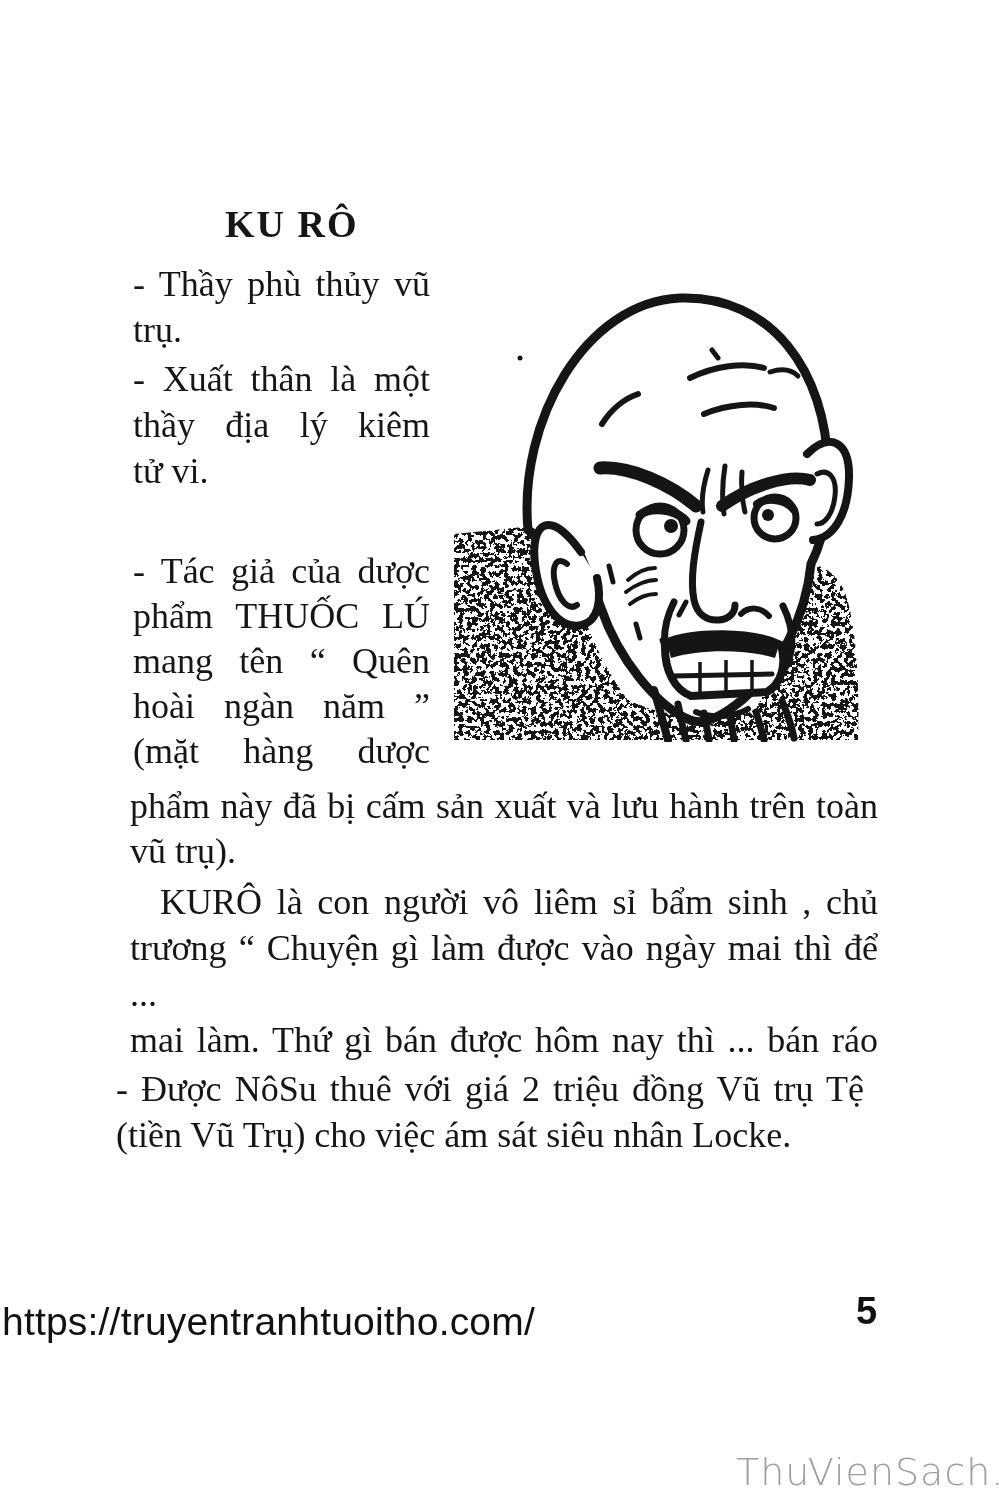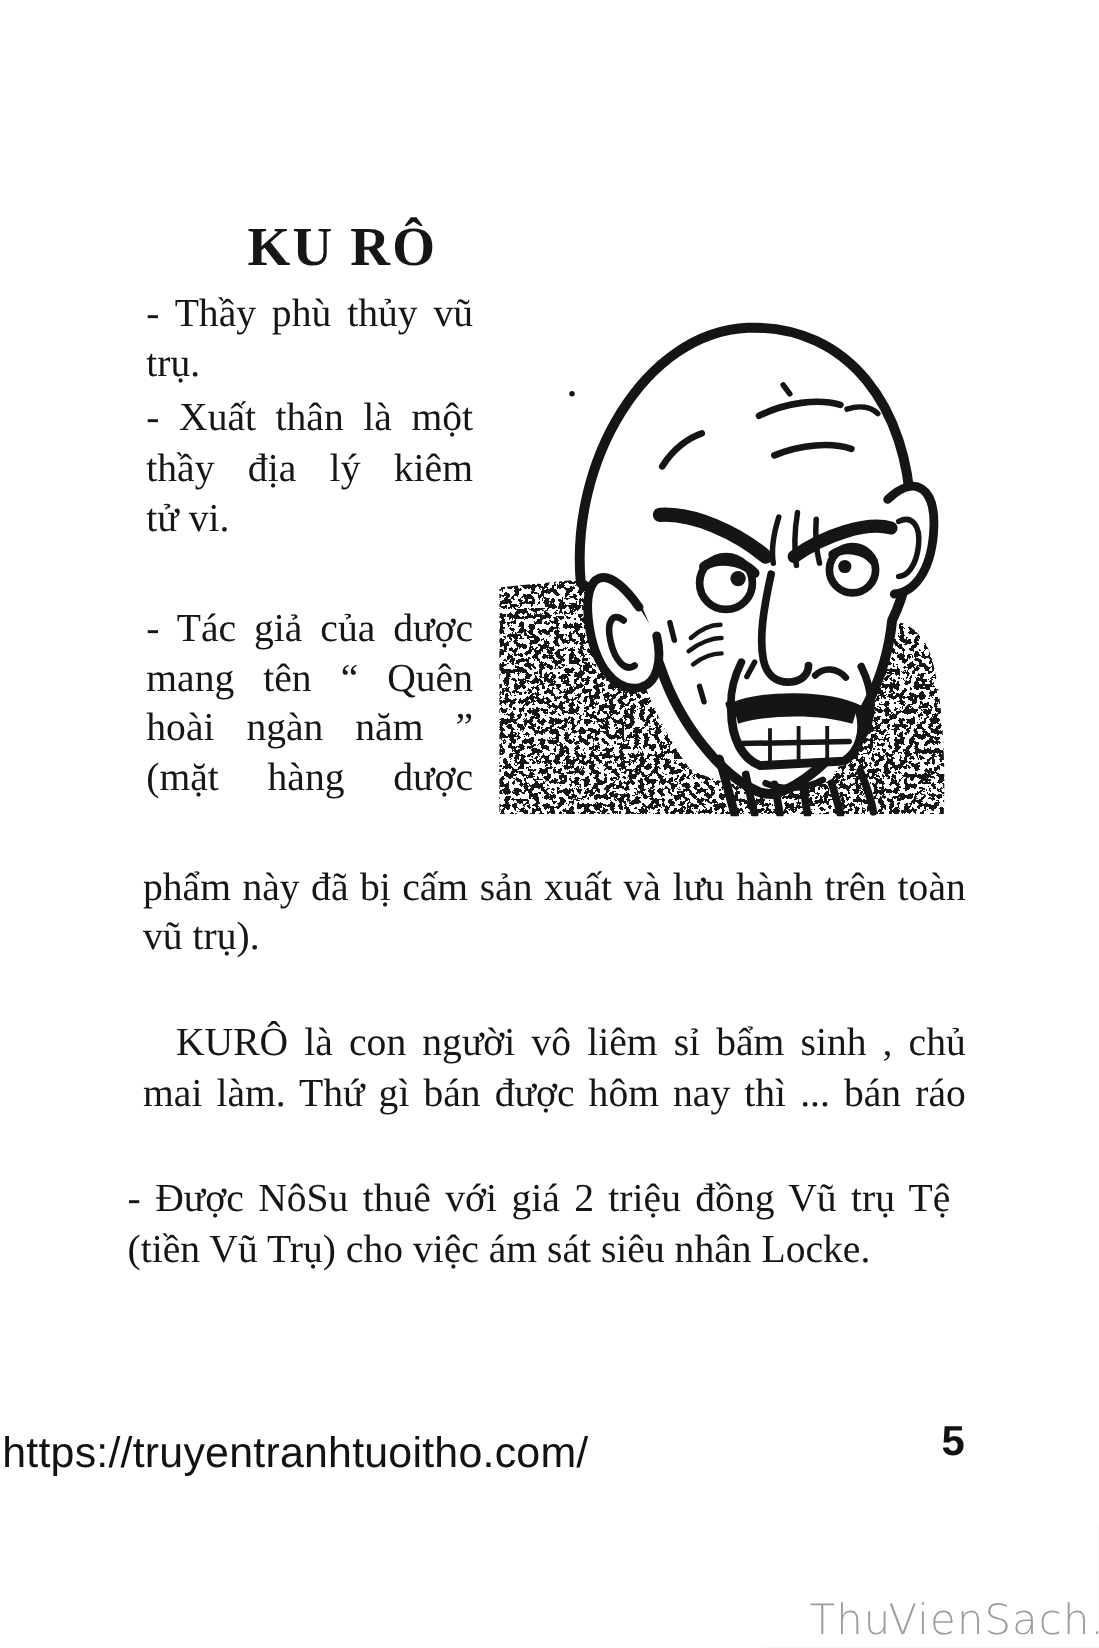--- a/index.html
+++ b/index.html
@@ -7,38 +7,38 @@
     position:relative;
     width:999px;height:1498px;
     background:#ffffff;
     overflow:hidden;
     font-family:"Liberation Serif","DejaVu Serif",serif;
     color:#161616;
     margin:0 auto;
   }
   .title{
     position:absolute;left:225px;top:202px;
-    font-size:50px;font-weight:600;letter-spacing:2px;
+    font-size:38px;font-weight:600;letter-spacing:2px;
     line-height:44px;margin:0;
   }
   .para{position:absolute;}
   .ln{
     font-size:36px;line-height:46px;
     text-align:justify;text-align-last:justify;
     white-space:normal;
   }
   .ln.end{text-align-last:left;}
   #para-a{left:133px;top:261px;width:297px;}
   #para-b{left:133px;top:356px;width:297px;}
   #para-b .ln{line-height:46px;}
   #para-c{left:133px;top:549px;width:297px;}
   #para-c .ln{line-height:45px;}
   #para-d{left:130px;top:784px;width:748px;}
   #para-d .ln{line-height:45px;}
-  #para-e{left:130px;top:924px;width:748px;}
+  #para-e{left:130px;top:879px;width:748px;}
   #para-e .ln{line-height:46px;}
   #para-e .ln.first{text-indent:30px;}
   #para-f{left:116px;top:1066px;width:748px;}
   #para-f .ln{line-height:46px;}
   .illustration{
     position:absolute;left:450px;top:272px;width:415px;height:470px;margin:0;
   }
   .footer-url{
     position:absolute;left:2px;top:1300px;
     font-family:"Liberation Sans","DejaVu Sans",sans-serif;
@@ -163,32 +163,34 @@
   </div>
 
   <div class="para" id="para-b">
     <div class="ln">- Xuất thân là một</div>
     <div class="ln">thầy địa lý kiêm</div>
     <div class="ln end">tử vi.</div>
   </div>
 
   <div class="para" id="para-c">
     <div class="ln">- Tác giả của dược</div>
+    <div class="ln">phẩm THUỐC LÚ</div>
     <div class="ln">mang tên “ Quên</div>
     <div class="ln">hoài ngàn năm ”</div>
     <div class="ln">(mặt hàng dược</div>
   </div>
 
   <div class="para" id="para-d">
     <div class="ln">phẩm này đã bị cấm sản xuất và lưu hành trên toàn</div>
     <div class="ln end">vũ trụ).</div>
   </div>
 
   <div class="para" id="para-e">
     <div class="ln first">KURÔ là con người vô liêm sỉ bẩm sinh , chủ</div>
+    <div class="ln">trương “ Chuyện gì làm được vào ngày mai thì để ...</div>
     <div class="ln">mai làm. Thứ gì bán được hôm nay thì ... bán ráo</div>
   </div>
 
   <div class="para" id="para-f">
     <div class="ln">- Được NôSu thuê với giá 2 triệu đồng Vũ trụ Tệ</div>
     <div class="ln end">(tiền Vũ Trụ) cho việc ám sát siêu nhân Locke.</div>
   </div>
 
   <div class="footer-url">https://truyentranhtuoitho.com/</div>
   <div class="page-number">5</div>

